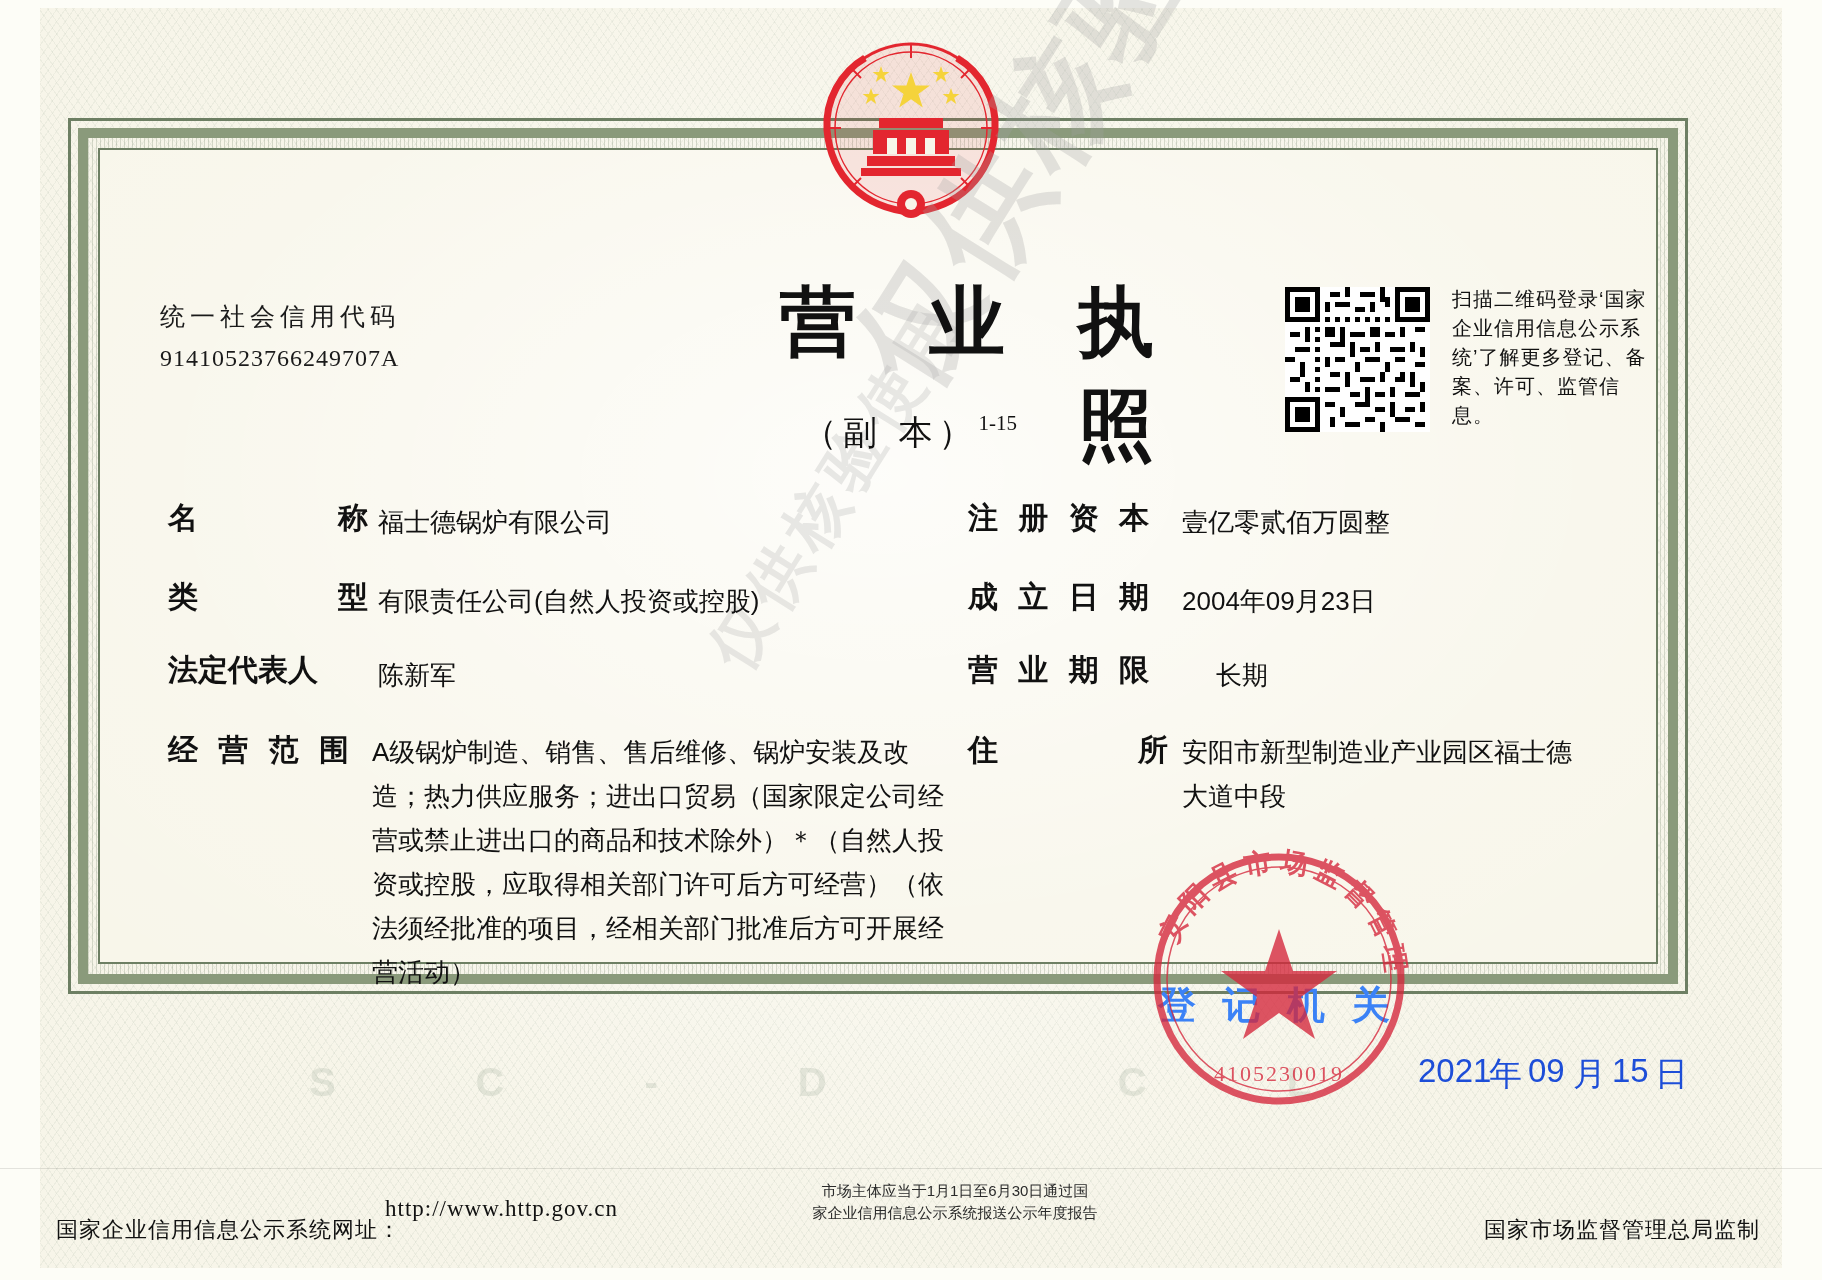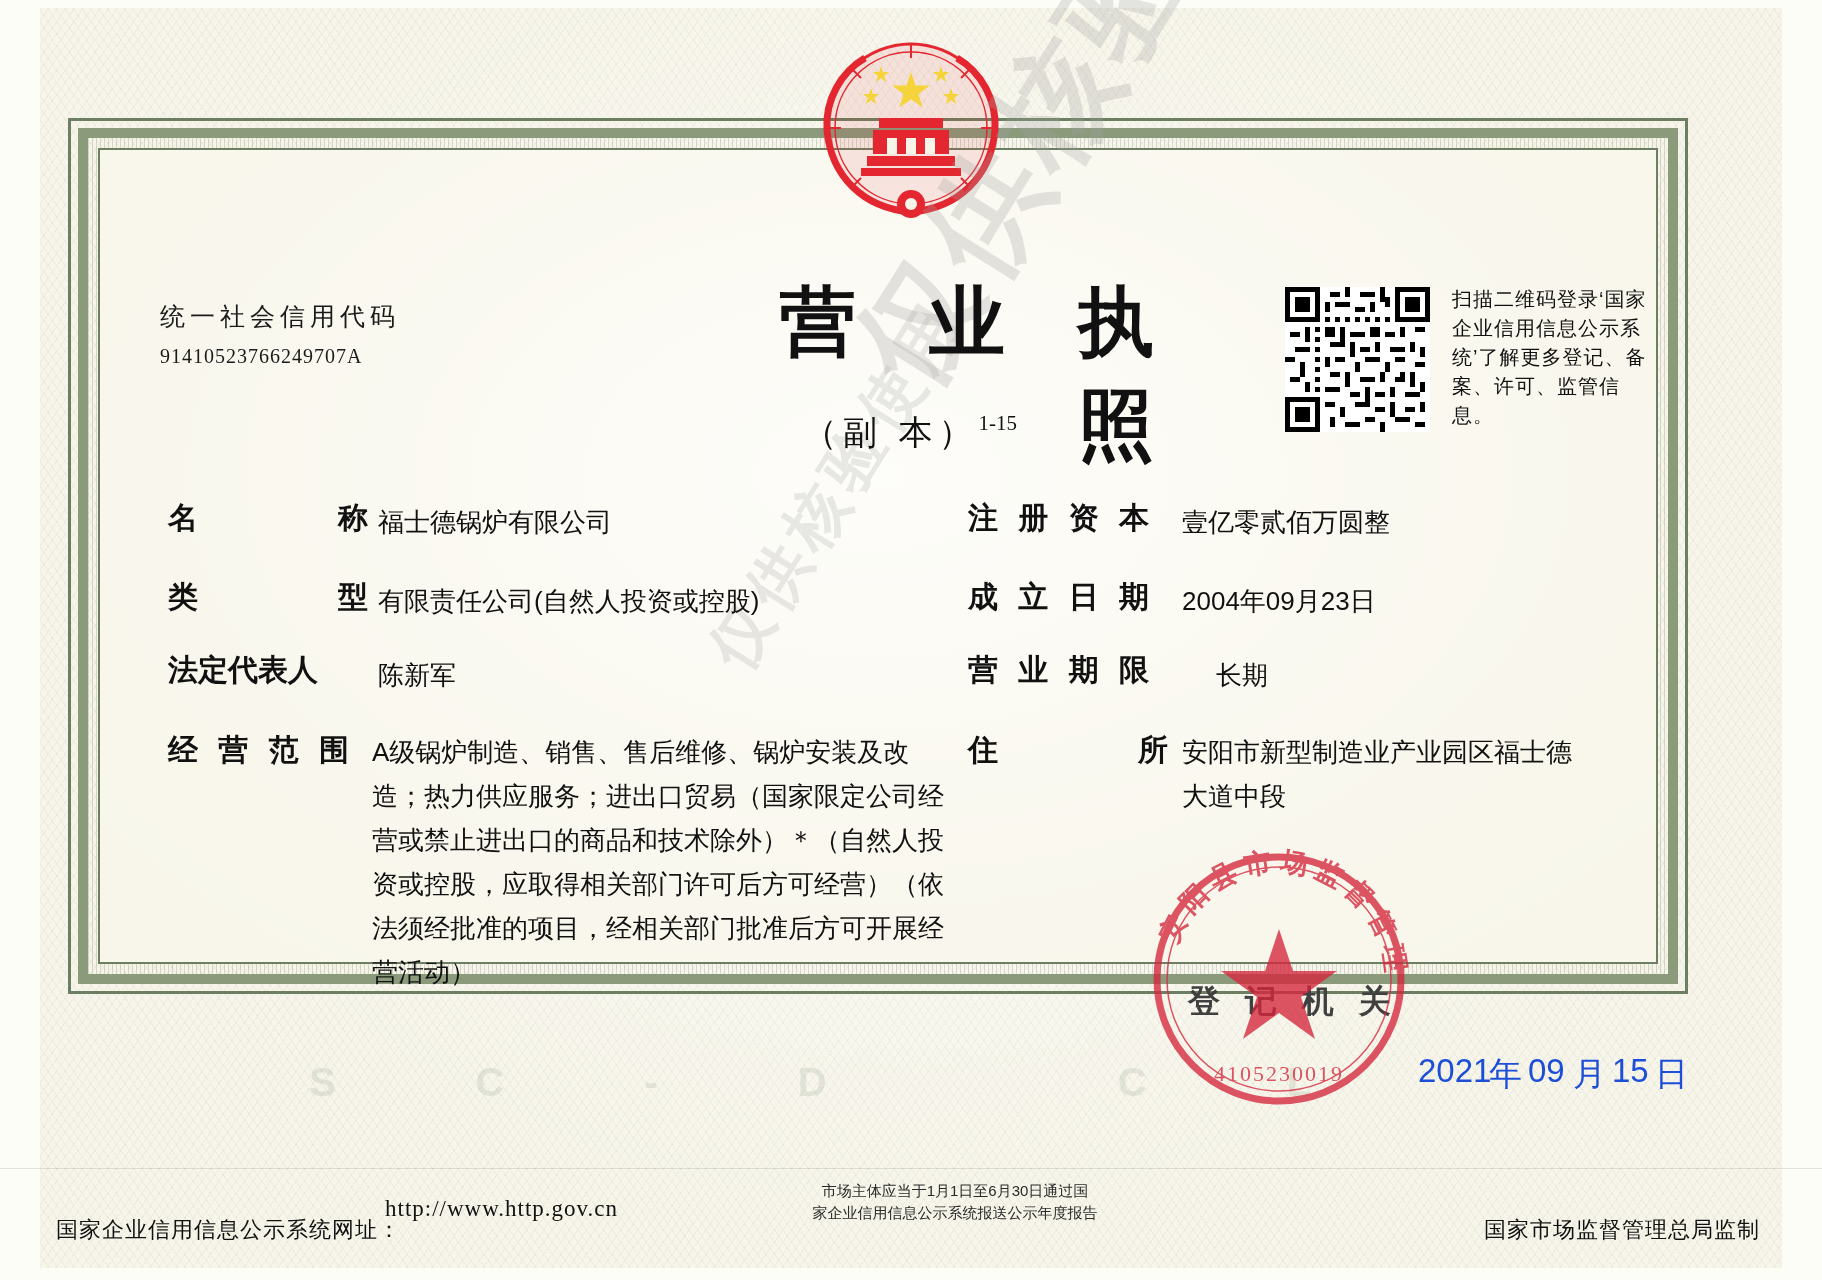--- a/index.html
+++ b/index.html
@@ -119,21 +119,21 @@
     font-family: "Liberation Sans", sans-serif;
   }
   .credit-code .label {
     font-size: 25px;
     letter-spacing: 5px;
     color: #1a1a1a;
     text-align: right;
   }
   .credit-code .value {
     margin-top: 12px;
-    font-size: 20px;
+    font-size: 24px;
     letter-spacing: 1px;
     color: #1a1a1a;
     font-family: "Liberation Serif", serif;
   }
   
   .title {
     position: absolute;
     left: 640px;
     top: 272px;
     width: 540px;
@@ -207,27 +207,27 @@
   .seal {
     position: absolute;
     left: 1145px;
     top: 845px;
     width: 268px;
     height: 268px;
     pointer-events: none;
   }
   .reg-auth-label {
     position: absolute;
-    left: 1188px;
+    left: 1158px;
     top: 980px;
     font-family: "Liberation Sans", sans-serif;
-    font-size: 32px;
+    font-size: 38px;
     font-weight: bold;
     letter-spacing: 8px;
-    color: #404040;
+    color: #3b82f6;
   }
   .date-line {
     position: absolute;
     top: 1052px;
     font-family: "Liberation Sans", sans-serif;
     font-size: 33px;
     color: #1d4ed8;
   }
   
   .footer-left {

